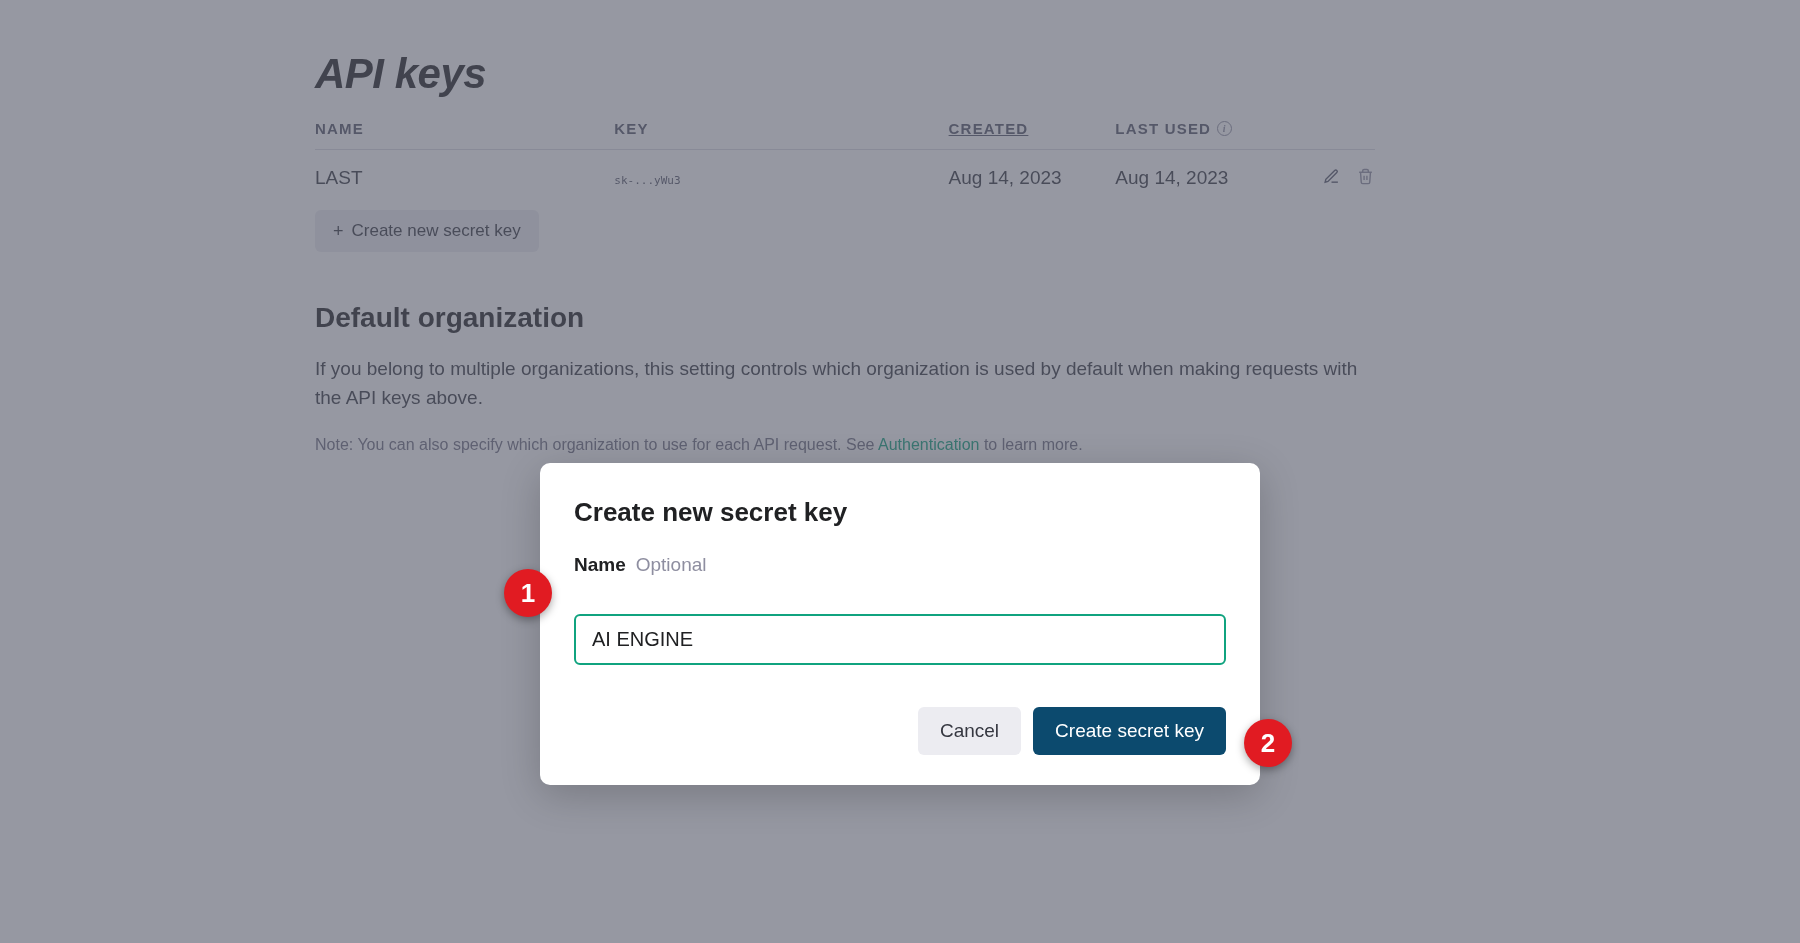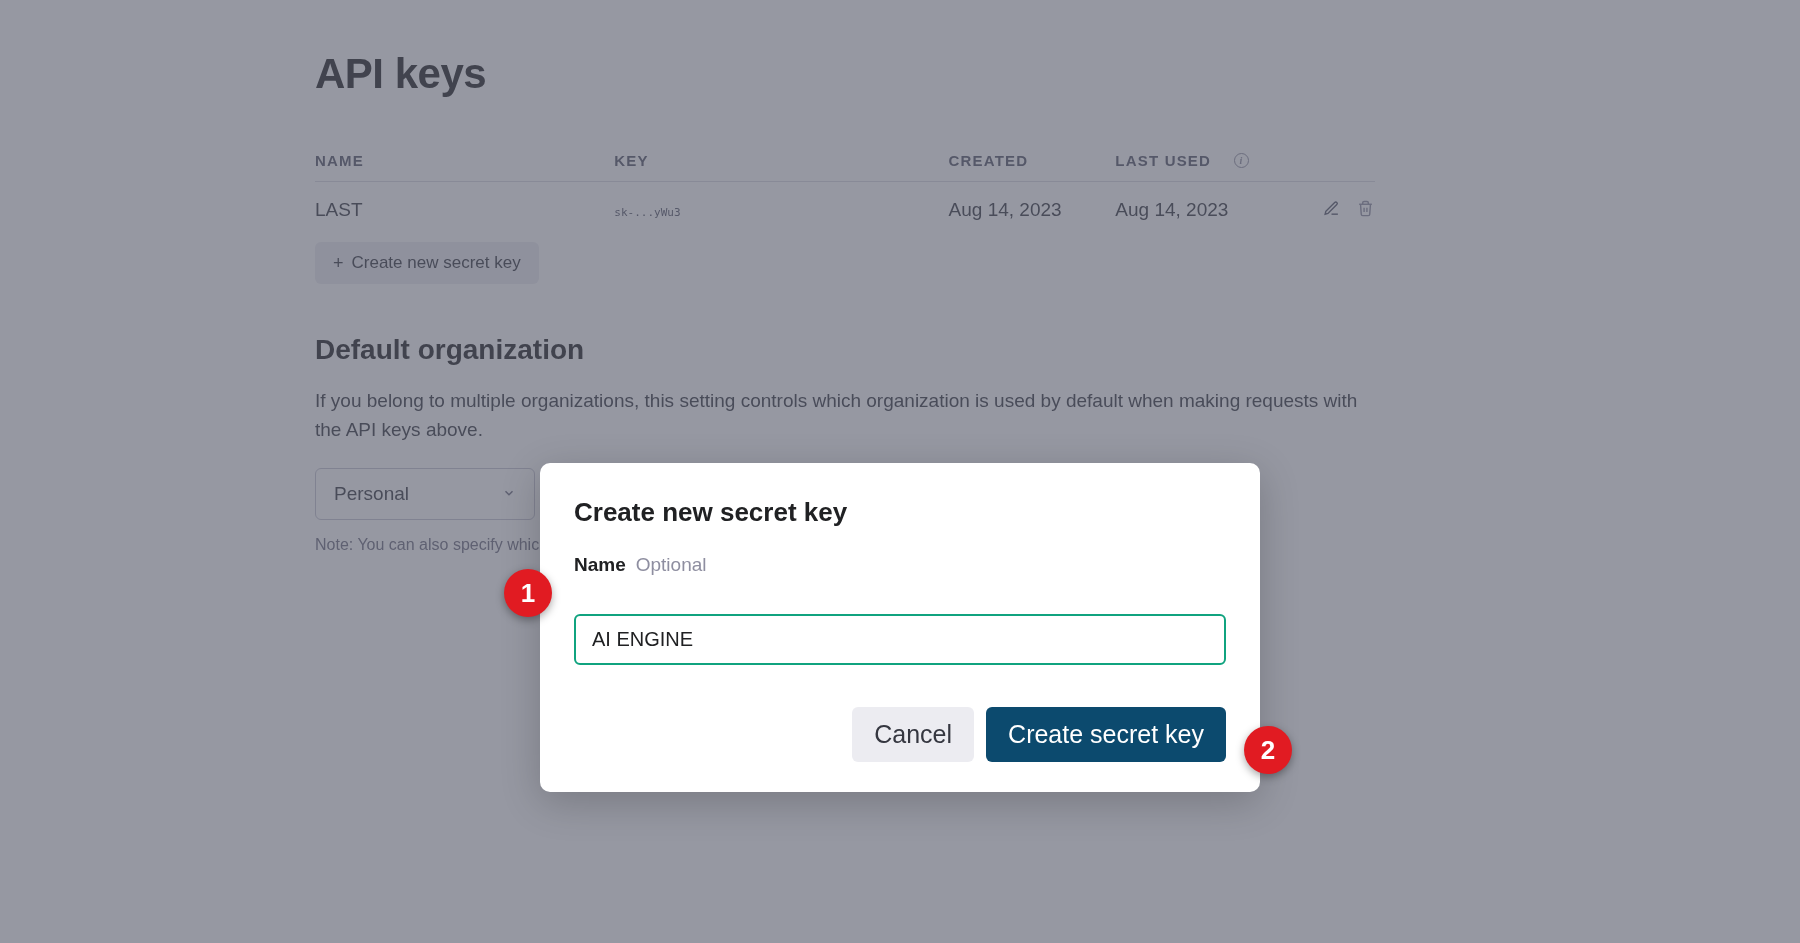--- a/index.html
+++ b/index.html
@@ -17,22 +17,23 @@
       overflow: hidden;
     }
     .page-content {
       padding: 50px 0 0 0;
       max-width: 1060px;
       margin-left: 315px;
     }
     .page-title {
       font-size: 42px;
       font-weight: 700;
-      margin-bottom: 44px;
+      margin-bottom: 12px;
       letter-spacing: -0.5px;
+      font-style: italic;
     }
     .page-desc {
       font-size: 19px;
       color: #353740;
       line-height: 1.55;
       margin-bottom: 24px;
     }
     .table {
       width: 100%;
       margin-top: 12px;
@@ -48,27 +49,27 @@
       border-bottom: 1px solid #d9d9e3;
     }
     .table tbody td {
       padding: 16px 0;
       font-size: 19px;
       color: #353740;
       vertical-align: middle;
     }
     .col-name { width: 300px; }
     .col-key { width: 335px; }
-    .col-created { width: 167px; }
+    .col-created { width: 167px; text-decoration: underline; }
     .col-lastused { width: 190px; }
     .col-actions { width: 70px; text-align: right;}
     .lastused-header {
       display: inline-flex;
       align-items: center;
-      gap: 23px;
+      gap: 6px;
     }
     .info-icon {
       display: inline-flex;
       width: 15px;
       height: 15px;
       border: 1.5px solid #8e8ea0;
       border-radius: 50%;
       align-items: center;
       justify-content: center;
       font-size: 10px;
@@ -202,21 +203,21 @@
     .modal-actions {
       display: flex;
       justify-content: flex-end;
       gap: 12px;
       margin-top: 42px;
     }
     .btn {
       border: none;
       border-radius: 6px;
       padding: 13px 22px;
-      font-size: 25px;
+      font-size: 19px;
       cursor: pointer;
       font-family: inherit;
     }
     .btn-secondary {
       background: #ececf1;
       color: #353740;
     }
     .btn-primary {
       background: #0c4a6e;
       color: #ffffff;
@@ -291,28 +292,20 @@
   </table>
 
   <button class="create-btn">
     <span class="plus">+</span>
     <span>Create new secret key</span>
   </button>
 
   <h2 class="section-title">Default organization</h2>
   <p class="section-desc">If you belong to multiple organizations, this setting controls which organization is used by default when making requests with the API keys above.</p>
 
-  <div class="select-box">
-    <span>Personal</span>
-    <span class="chevron">
-      <svg width="14" height="14" viewBox="0 0 24 24" fill="none" stroke="#6e6e80" stroke-width="2.5">
-          <polyline points="6 9 12 15 18 9"></polyline>
-        </svg>
-    </span>
-  </div>
 
   <p class="note-text">
     <span>Note: You can also specify which organization to use for each API request. See </span><a class="link">Authentication</a><span> to learn more.</span>
   </p>
 </div>
 
 <div class="overlay">
   <div class="modal">
     <div class="badge badge-1">1</div>
     <div class="badge badge-2">2</div>

